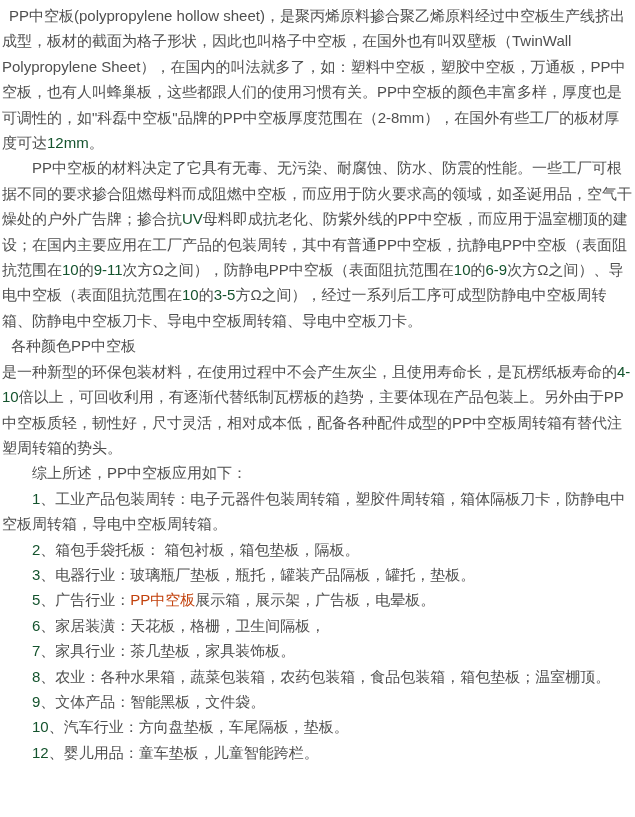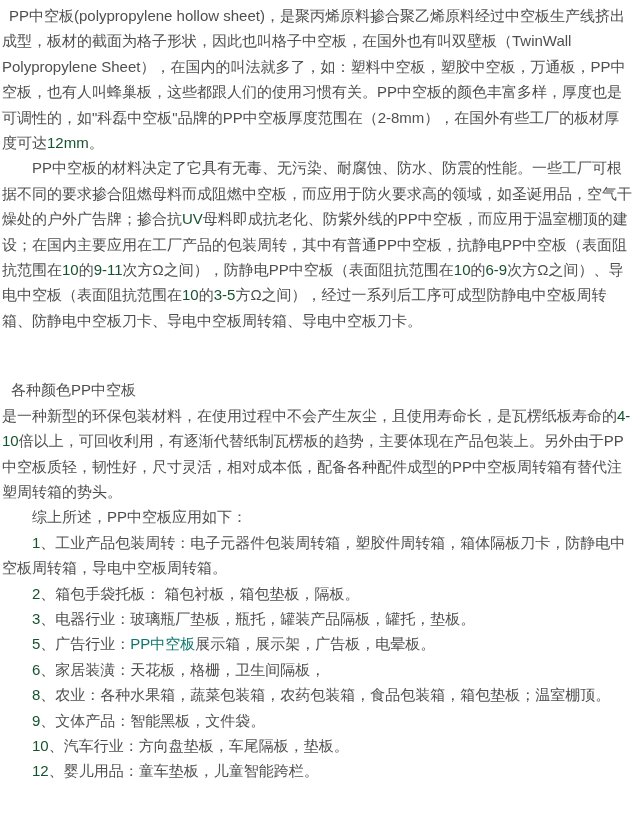--- a/index.html
+++ b/index.html
@@ -14,23 +14,23 @@
     line-height: 25.4px;
     color: #4f4f4f;
   }
   p {
     margin: 0;
     overflow-wrap: break-word;
     word-break: break-word;
   }
   .indent2 { text-indent: 2em; }
   .indent-small { text-indent: 7px; }
-  .indent-sub { text-indent: 9px; margin-top: 44px; }
+  .indent-sub { text-indent: 9px; }
   .blue { color: #14532d; }
-  .red  { color: #0f766e; }
+  .red  { color: #c2410c; }
 </style>
 </head>
 <body>
 
 <article>
 
   <p class="indent-small"><span>PP中空板(polypropylene hollow sheet)，是聚丙烯原料掺合聚乙烯原料经过中空板生产线挤出成型，板材的截面为格子形状，因此也叫格子中空板，在国外也有叫双壁板（TwinWall Polypropylene Sheet），在国内的叫法就多了，如：塑料中空板，塑胶中空板，万通板，PP中空板，也有人叫蜂巢板，这些都跟人们的使用习惯有关。PP中空板的颜色丰富多样，厚度也是可调性的，如"科磊中空板"品牌的PP中空板厚度范围在（2-8mm），在国外有些工厂的板材厚度可达</span><span class="blue">12mm</span><span>。</span></p>
 
   <p class="indent2"><span>PP中空板的材料决定了它具有无毒、无污染、耐腐蚀、防水、防震的性能。一些工厂可根据不同的要求掺合阻燃母料而成阻燃中空板，而应用于防火要求高的领域，如圣诞用品，空气干燥处的户外广告牌；掺合抗</span><span class="blue">UV</span><span>母料即成抗老化、防紫外线的PP中空板，而应用于温室棚顶的建设；在国内主要应用在工厂产品的包装周转，其中有普通PP中空板，抗静电PP中空板（表面阻抗范围在</span><span class="blue">10</span><span>的</span><span class="blue">9-11</span><span>次方Ω之间），防静电PP中空板（表面阻抗范围在</span><span class="blue">10</span><span>的</span><span class="blue">6-9</span><span>次方Ω之间）、导电中空板（表面阻抗范围在</span><span class="blue">10</span><span>的</span><span class="blue">3-5</span><span>方Ω之间），经过一系列后工序可成型防静电中空板周转箱、防静电中空板刀卡、导电中空板周转箱、导电中空板刀卡。</span></p>
 
@@ -44,20 +44,21 @@
 
   <p class="indent2"><span class="blue">2</span><span>、箱包手袋托板： 箱包衬板，箱包垫板，隔板。</span></p>
 
   <p class="indent2"><span class="blue">3</span><span>、电器行业：玻璃瓶厂垫板，瓶托，罐装产品隔板，罐托，垫板。</span></p>
 
 
   <p class="indent2"><span class="blue">5</span><span>、广告行业：</span><span class="red">PP中空板</span><span>展示箱，展示架，广告板，电晕板。</span></p>
 
   <p class="indent2"><span class="blue">6</span><span>、家居装潢：天花板，格栅，卫生间隔板，</span></p>
 
+  <p class="indent2"><span class="blue">7</span><span>、家具行业：茶几垫板，家具装饰板。</span></p>
 
   <p class="indent2"><span class="blue">8</span><span>、农业：各种水果箱，蔬菜包装箱，农药包装箱，食品包装箱，箱包垫板；温室棚顶。</span></p>
 
   <p class="indent2"><span class="blue">9</span><span>、文体产品：智能黑板，文件袋。</span></p>
 
   <p class="indent2"><span class="blue">10</span><span>、汽车行业：方向盘垫板，车尾隔板，垫板。</span></p>
 
 
   <p class="indent2"><span class="blue">12</span><span>、婴儿用品：童车垫板，儿童智能跨栏。</span></p>
 

